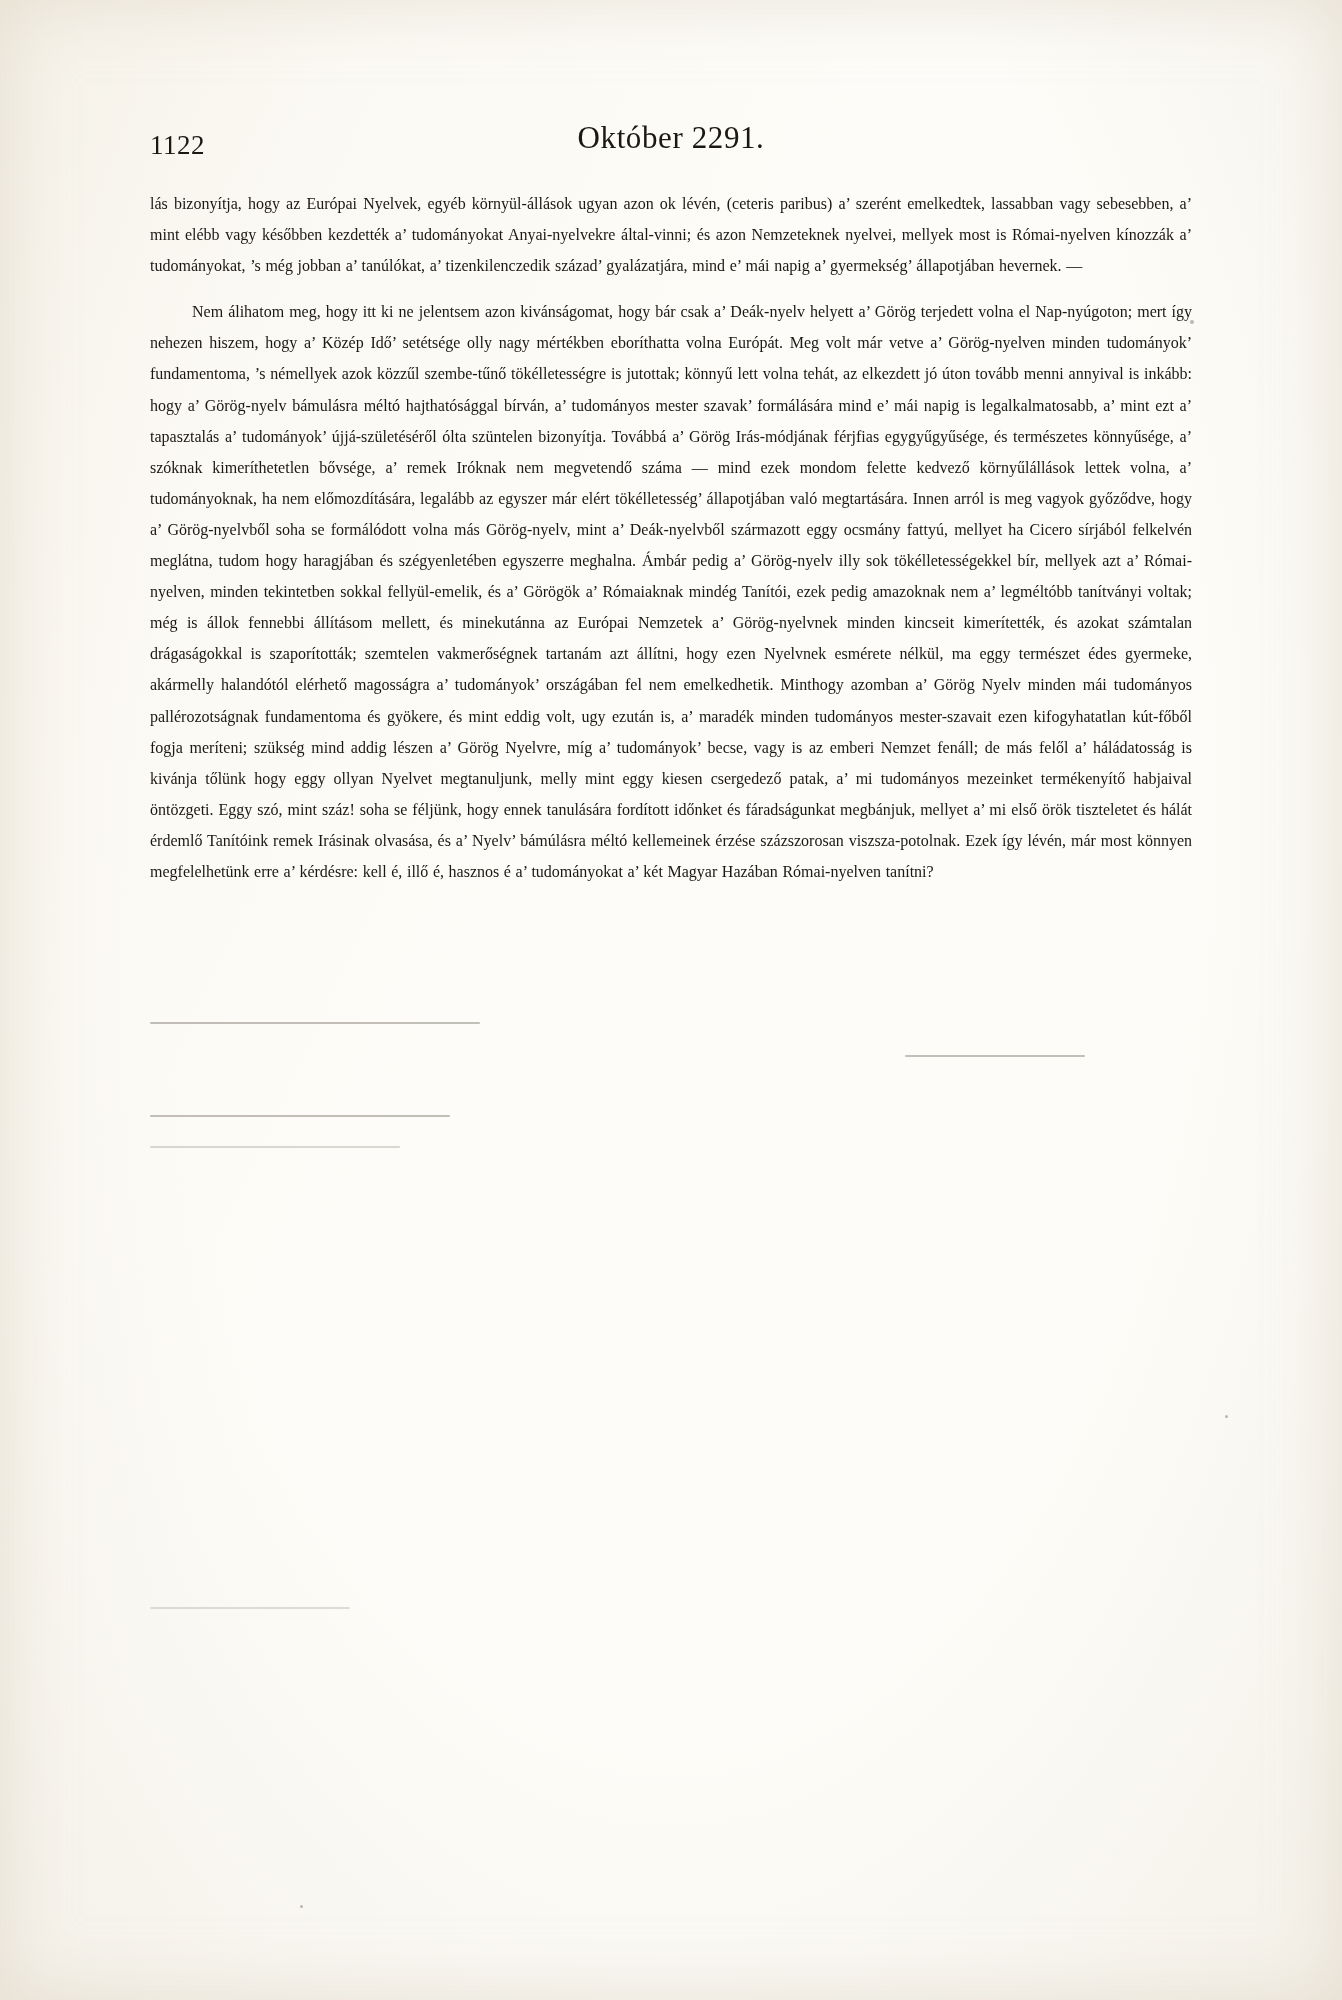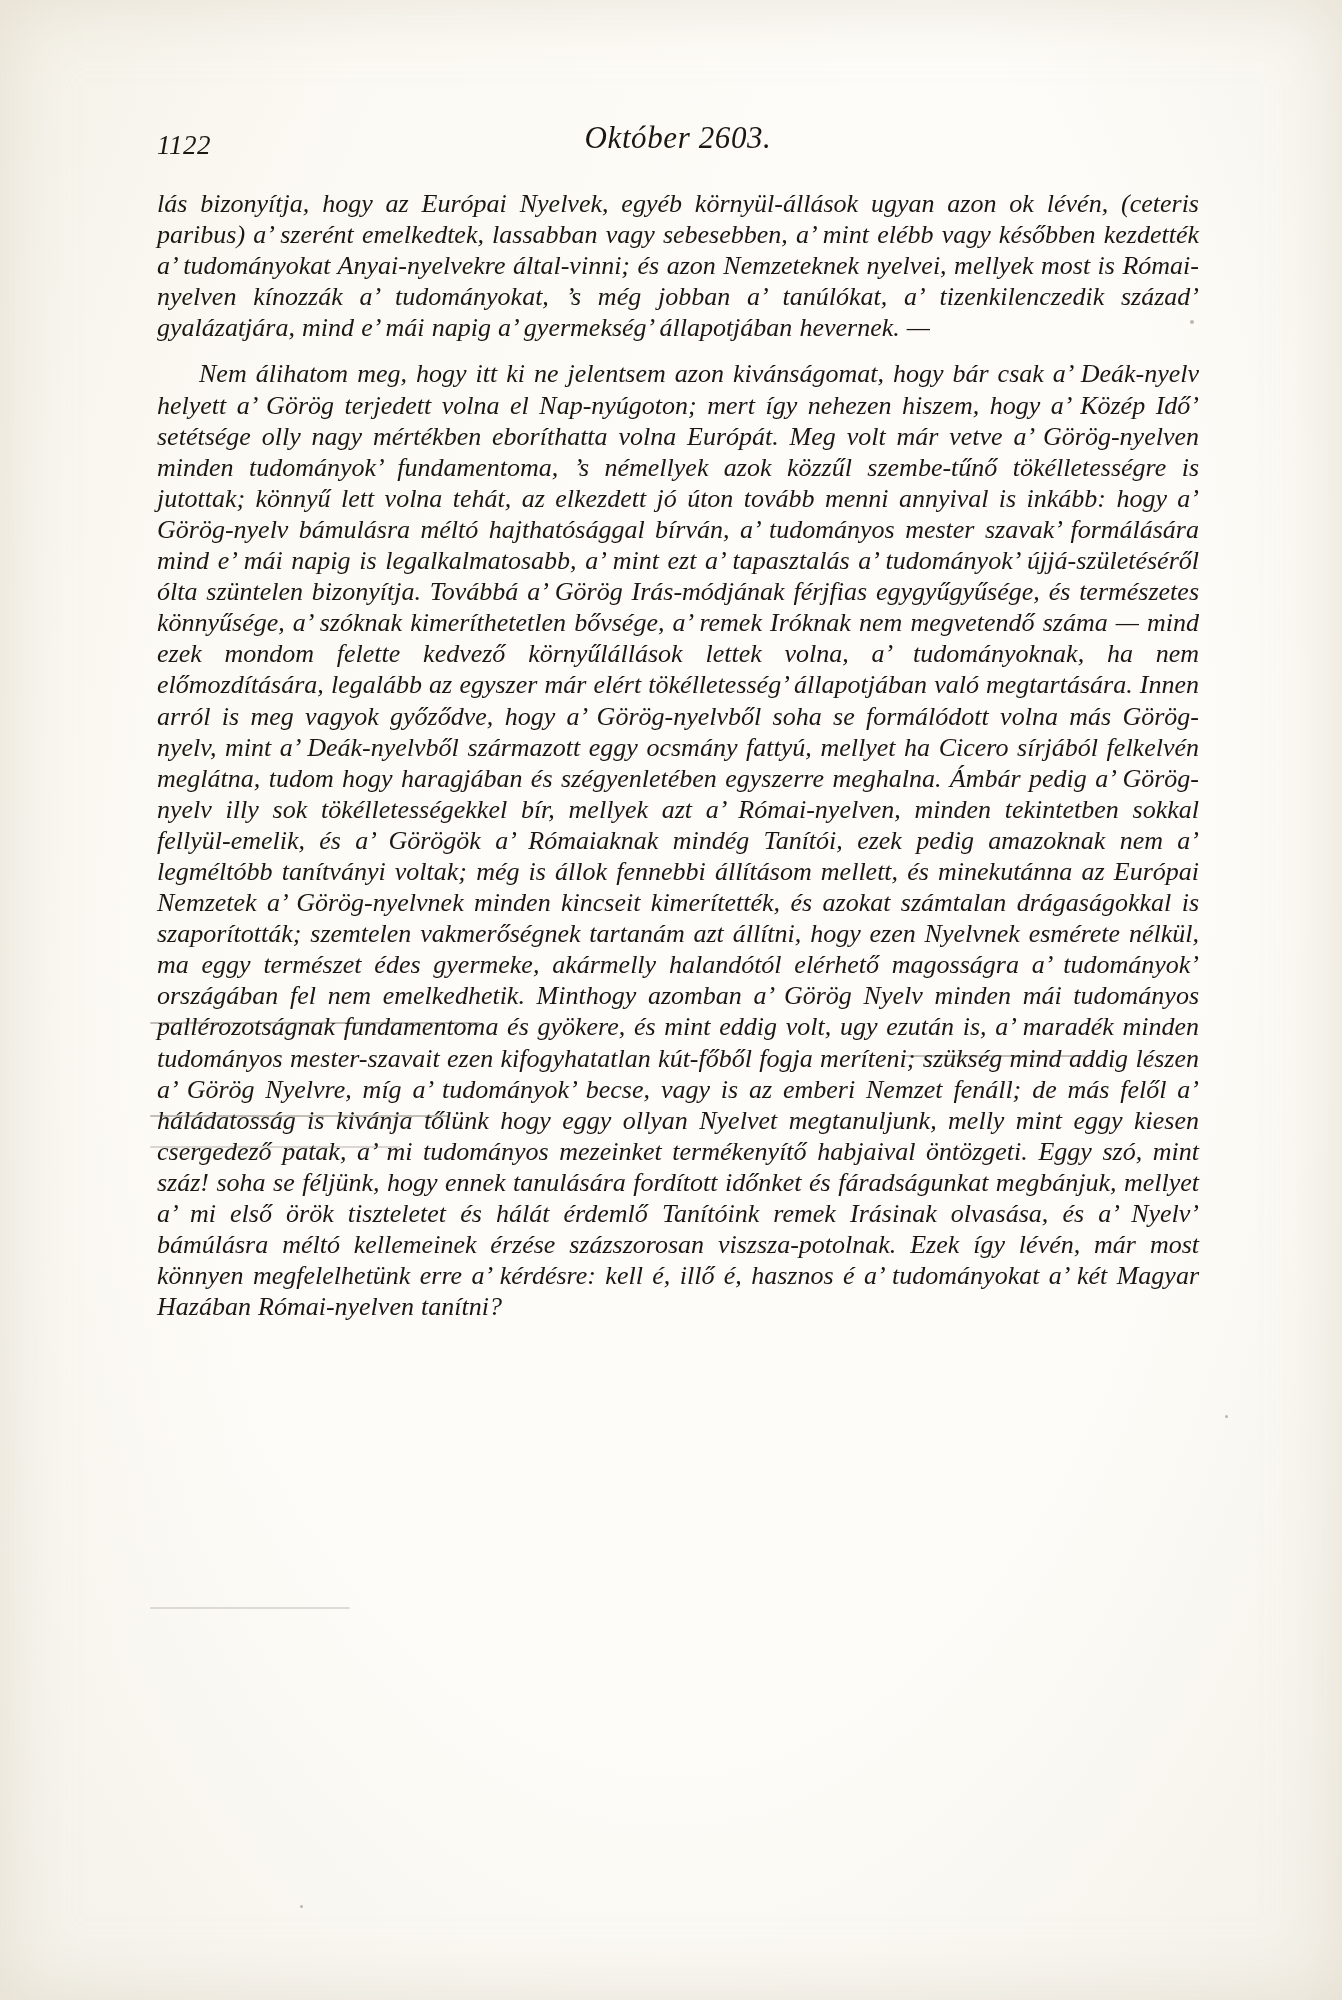--- a/index.html
+++ b/index.html
@@ -24,24 +24,23 @@
   .paper-tone {
     position: absolute;
     inset: 0;
     background:
       radial-gradient(ellipse at 50% 40%, rgba(255,255,255,0) 55%, rgba(232,226,212,0.45) 100%),
       linear-gradient(115deg, rgba(247,243,233,0.6), rgba(255,255,255,0) 40%);
     pointer-events: none;
   }
   .content {
     position: absolute;
-    left: 157px;
+    left: 150px;
     top: 120px;
     width: 1042px;
-    font-style: italic;
   }
   .head-row {
     position: relative;
     height: 46px;
     margin-bottom: 22px;
   }
   .folio {
     position: absolute;
     left: 0;
     top: 10px;
@@ -53,21 +52,21 @@
     position: absolute;
     left: 0;
     right: 0;
     top: 0;
     text-align: center;
     font-size: 31px;
     letter-spacing: 0.6px;
   }
   p.body {
     margin: 0;
-    font-size: 26px;
+    font-size: 16px;
     line-height: 31.1px;
     text-align: justify;
     text-justify: inter-word;
     hyphens: none;
     word-spacing: 0.6px;
   }
   p.body + p.body {
     margin-top: 15px;
   }
   .indent {
@@ -97,21 +96,21 @@
 </head>
 <body>
 
 <div class="page">
   <div class="paper-tone"></div>
 
   <div class="content">
 
     <div class="head-row">
       <div class="folio">1122</div>
-      <div class="running-title">Október 2603.</div>
+      <div class="running-title">Október 2291.</div>
     </div>
 
     <p class="body"><span>lás bizonyítja, hogy az Európai Nyelvek, egyéb környül-állások ugyan azon ok lévén, (ceteris paribus) a’ szerént emelkedtek, lassabban vagy sebesebben, a’ mint elébb vagy későbben kezdették a’ tudományokat Anyai-nyelvekre által-vinni; és azon Nemzeteknek nyelvei, mellyek most is Római-nyelven kínozzák a’ tudományokat, ’s még jobban a’ tanúlókat, a’ tizenkilenczedik század’ gyalázatjára, mind e’ mái napig a’ gyermekség’ állapotjában hevernek. —</span></p>
 
     <p class="body"><span class="indent"></span><span>Nem álihatom meg, hogy itt ki ne jelentsem azon kivánságomat, hogy bár csak a’ Deák-nyelv helyett a’ Görög terjedett volna el Nap-nyúgoton; mert így nehezen hiszem, hogy a’ Közép Idő’ setétsége olly nagy mértékben eboríthatta volna Európát. Meg volt már vetve a’ Görög-nyelven minden tudományok’ fundamentoma, ’s némellyek azok közzűl szembe-tűnő tökélletességre is jutottak; könnyű lett volna tehát, az elkezdett jó úton tovább menni annyival is inkább: hogy a’ Görög-nyelv bámulásra méltó hajthatósággal bírván, a’ tudományos mester szavak’ formálására mind e’ mái napig is legalkalmatosabb, a’ mint ezt a’ tapasztalás a’ tudományok’ újjá-születéséről ólta szüntelen bizonyítja. Továbbá a’ Görög Irás-módjának férjfias egygyűgyűsége, és természetes könnyűsége, a’ szóknak kimeríthetetlen bővsége, a’ remek Iróknak nem megvetendő száma — mind ezek mondom felette kedvező környűlállások lettek volna, a’ tudományoknak, ha nem előmozdítására, legalább az egyszer már elért tökélletesség’ állapotjában való megtartására. Innen arról is meg vagyok győződve, hogy a’ Görög-nyelvből soha se formálódott volna más Görög-nyelv, mint a’ Deák-nyelvből származott eggy ocsmány fattyú, mellyet ha Cicero sírjából felkelvén meglátna, tudom hogy haragjában és szégyenletében egyszerre meghalna. Ámbár pedig a’ Görög-nyelv illy sok tökélletességekkel bír, mellyek azt a’ Római-nyelven, minden tekintetben sokkal fellyül-emelik, és a’ Görögök a’ Rómaiaknak mindég Tanítói, ezek pedig amazoknak nem a’ legméltóbb tanítványi voltak; még is állok fennebbi állításom mellett, és minekutánna az Európai Nemzetek a’ Görög-nyelvnek minden kincseit kimerítették, és azokat számtalan drágaságokkal is szaporították; szemtelen vakmerőségnek tartanám azt állítni, hogy ezen Nyelvnek esmérete nélkül, ma eggy természet édes gyermeke, akármelly halandótól elérhető magosságra a’ tudományok’ országában fel nem emelkedhetik. Minthogy azomban a’ Görög Nyelv minden mái tudományos pallérozotságnak fundamentoma és gyökere, és mint eddig volt, ugy ezután is, a’ maradék minden tudományos mester-szavait ezen kifogyhatatlan kút-főből fogja meríteni; szükség mind addig lészen a’ Görög Nyelvre, míg a’ tudományok’ becse, vagy is az emberi Nemzet fenáll; de más felől a’ háládatosság is kivánja tőlünk hogy eggy ollyan Nyelvet megtanuljunk, melly mint eggy kiesen csergedező patak, a’ mi tudományos mezeinket termékenyítő habjaival öntözgeti. Eggy szó, mint száz! soha se féljünk, hogy ennek tanulására fordított időnket és fáradságunkat megbánjuk, mellyet a’ mi első örök tiszteletet és hálát érdemlő Tanítóink remek Irásinak olvasása, és a’ Nyelv’ bámúlásra méltó kellemeinek érzése százszorosan viszsza-potolnak. Ezek így lévén, már most könnyen megfelelhetünk erre a’ kérdésre: kell é, illő é, hasznos é a’ tudományokat a’ két Magyar Hazában Római-nyelven tanítni?</span></p>
 
 
   </div>
 
   <div class="smudge" style="left:150px; top:1022px; width:330px;"></div>

